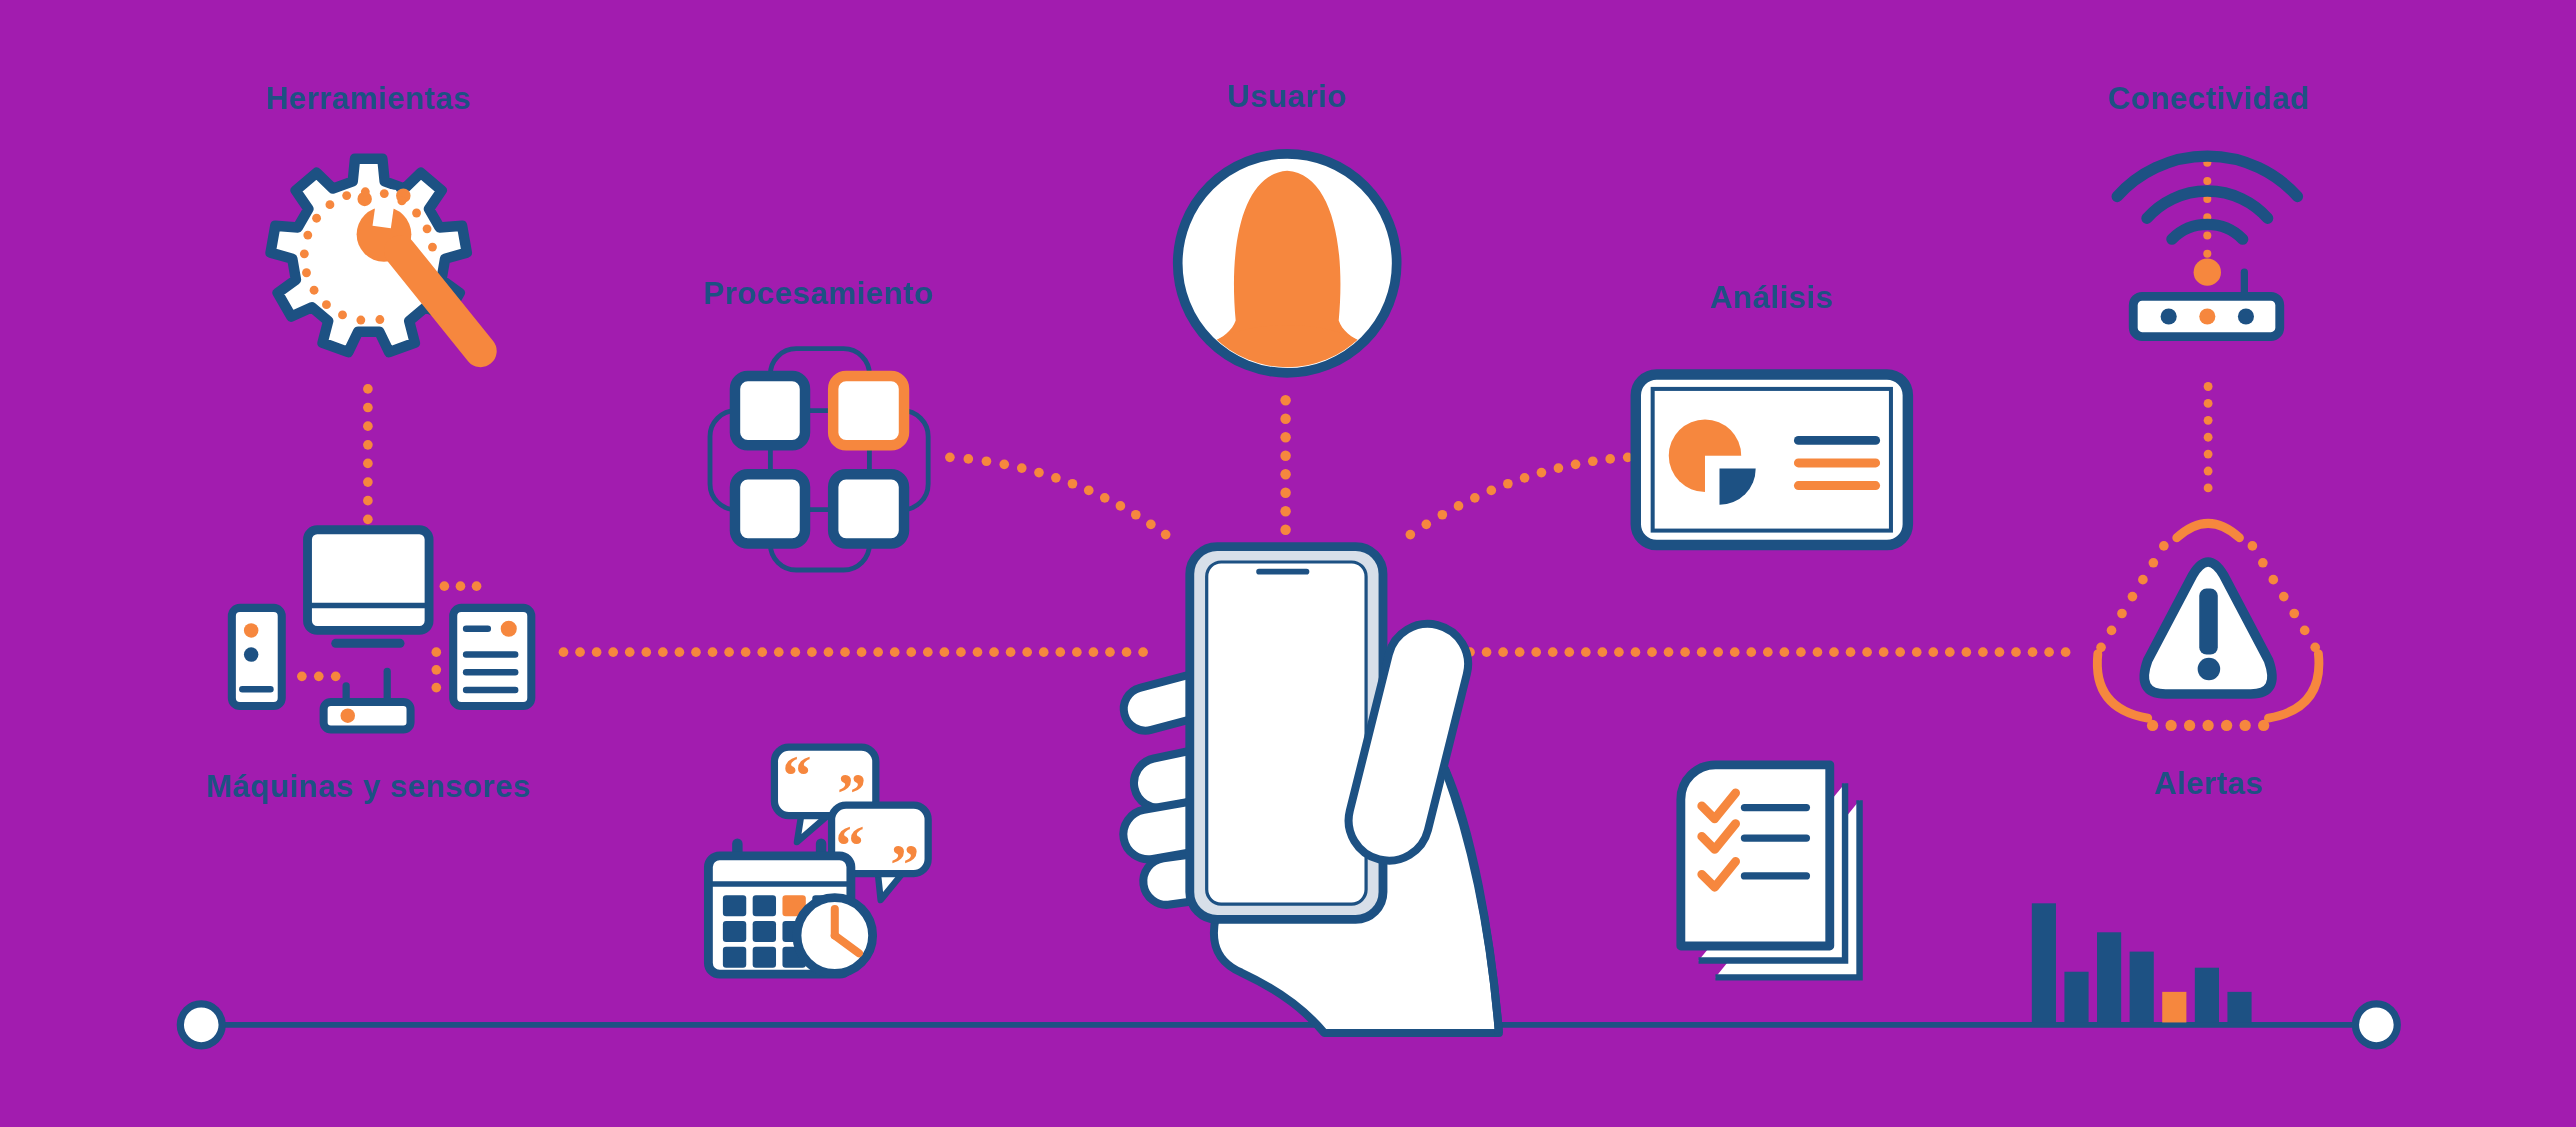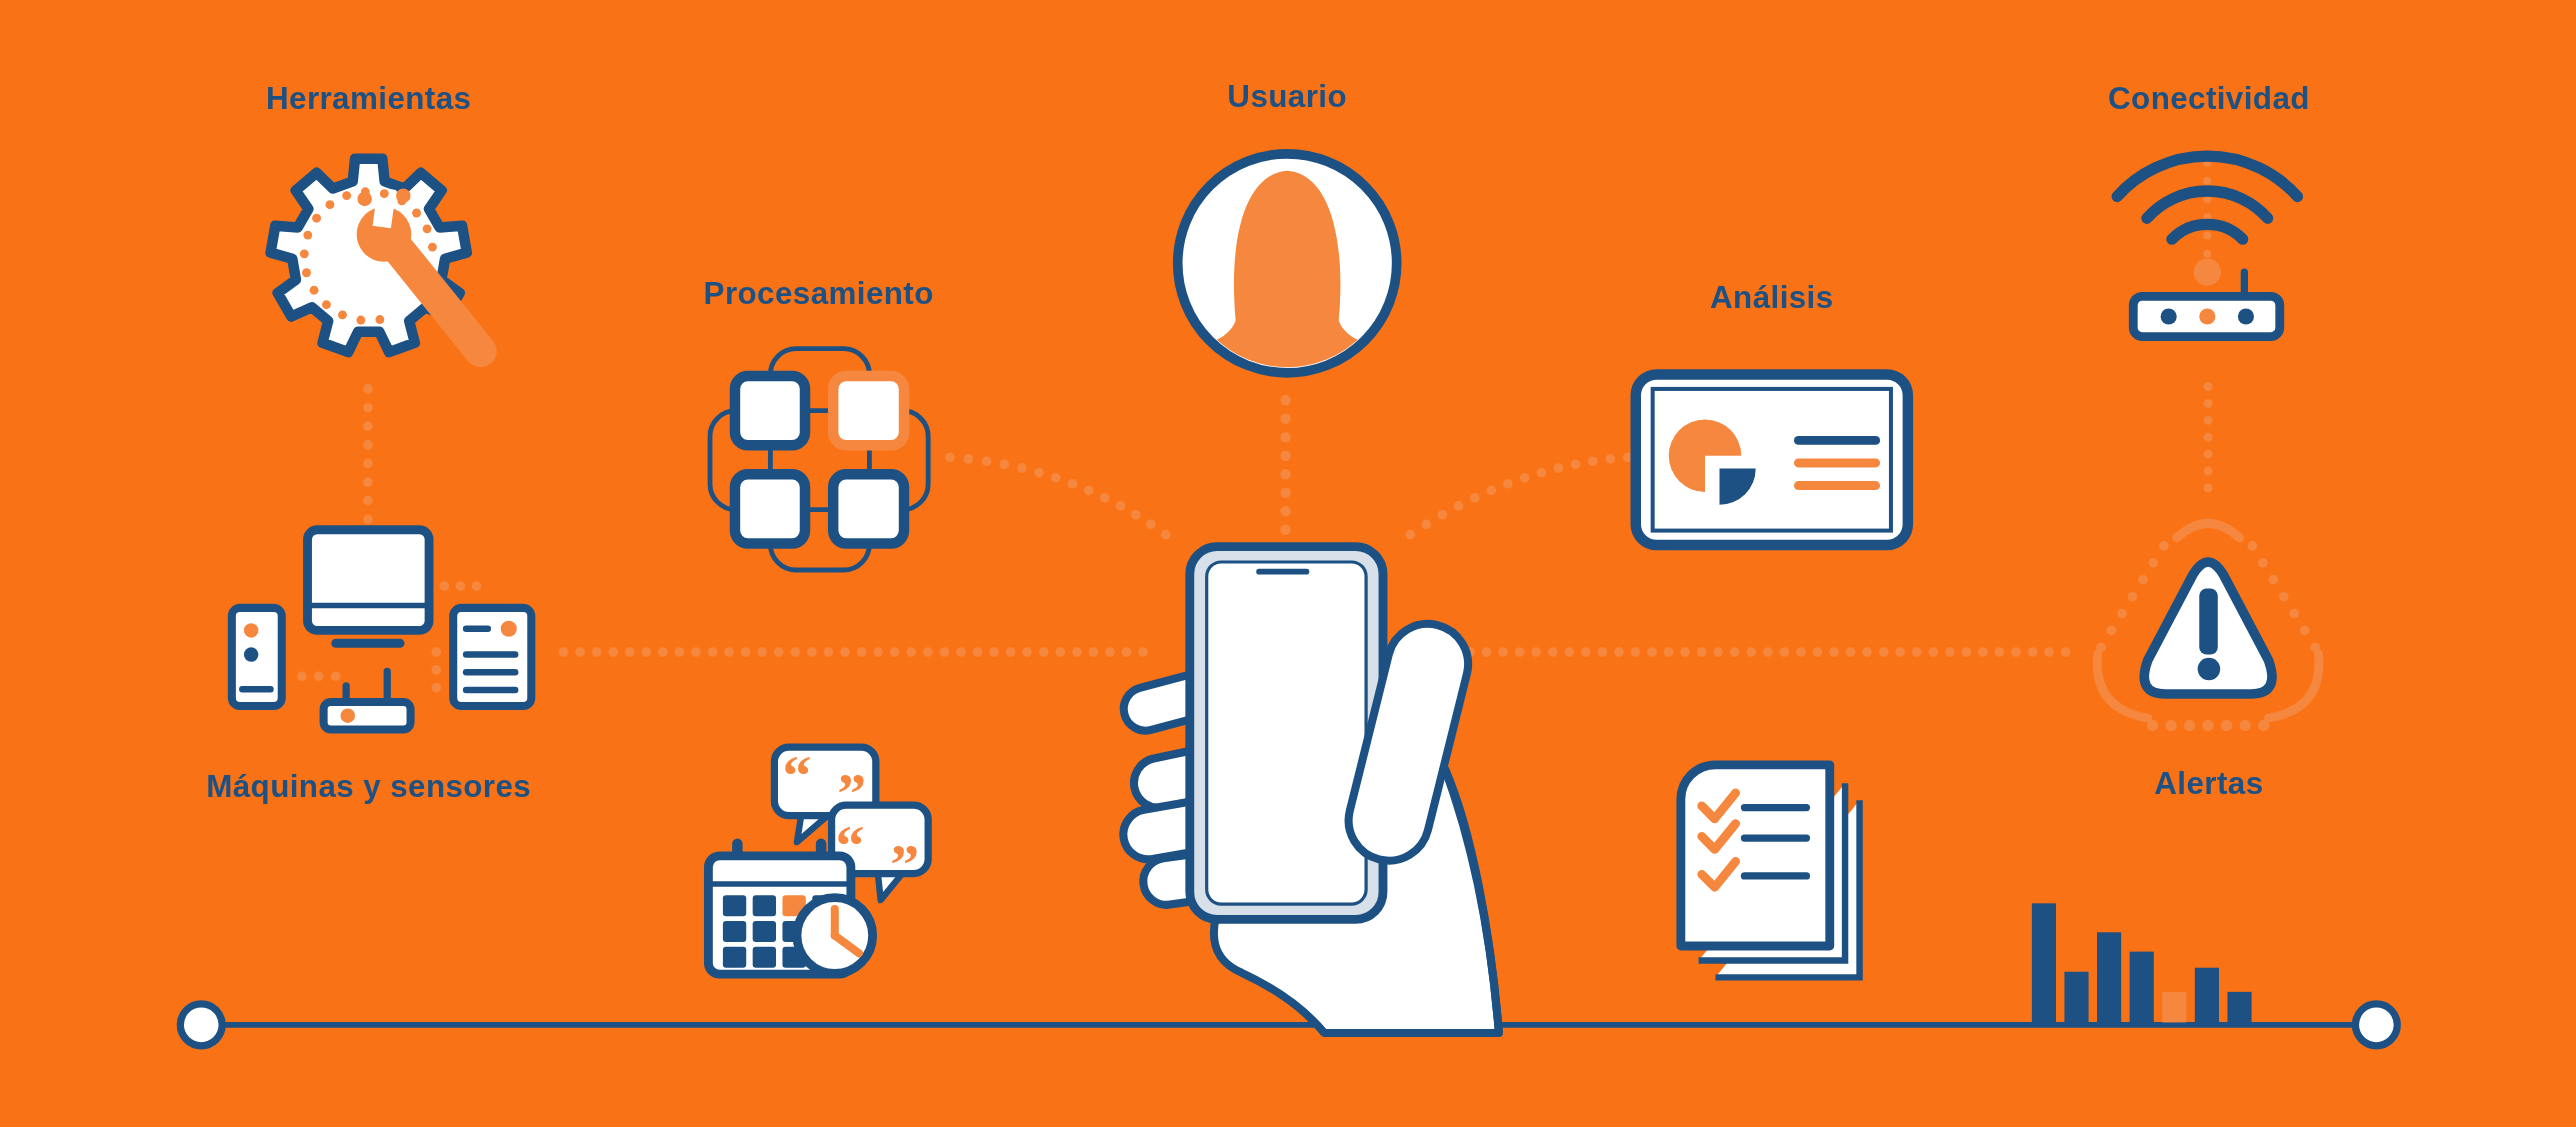--- a/index.html
+++ b/index.html
@@ -1,16 +1,16 @@
 <!DOCTYPE html>
 <html style="font-size:13px"><head>
 <meta charset="utf-8">
 <style>
   html,body{margin:0;padding:0;background:#ffffff;}
-  #canvas{position:relative;width:2576px;height:1128px;background:#f97316;overflow:hidden;}
+  #canvas{position:relative;width:2576px;height:1128px;background:#a21caf;overflow:hidden;}
   svg{position:absolute;left:0;top:0;}
   .lbl{font-family:"Liberation Sans",sans-serif;font-weight:bold;font-size:39px;letter-spacing:.5px;}
 </style>
 </head>
 <body>
 
 <div id="canvas">
 <svg width="2576" height="1128" viewBox="0 0 3200 1401">
 
   <g>

